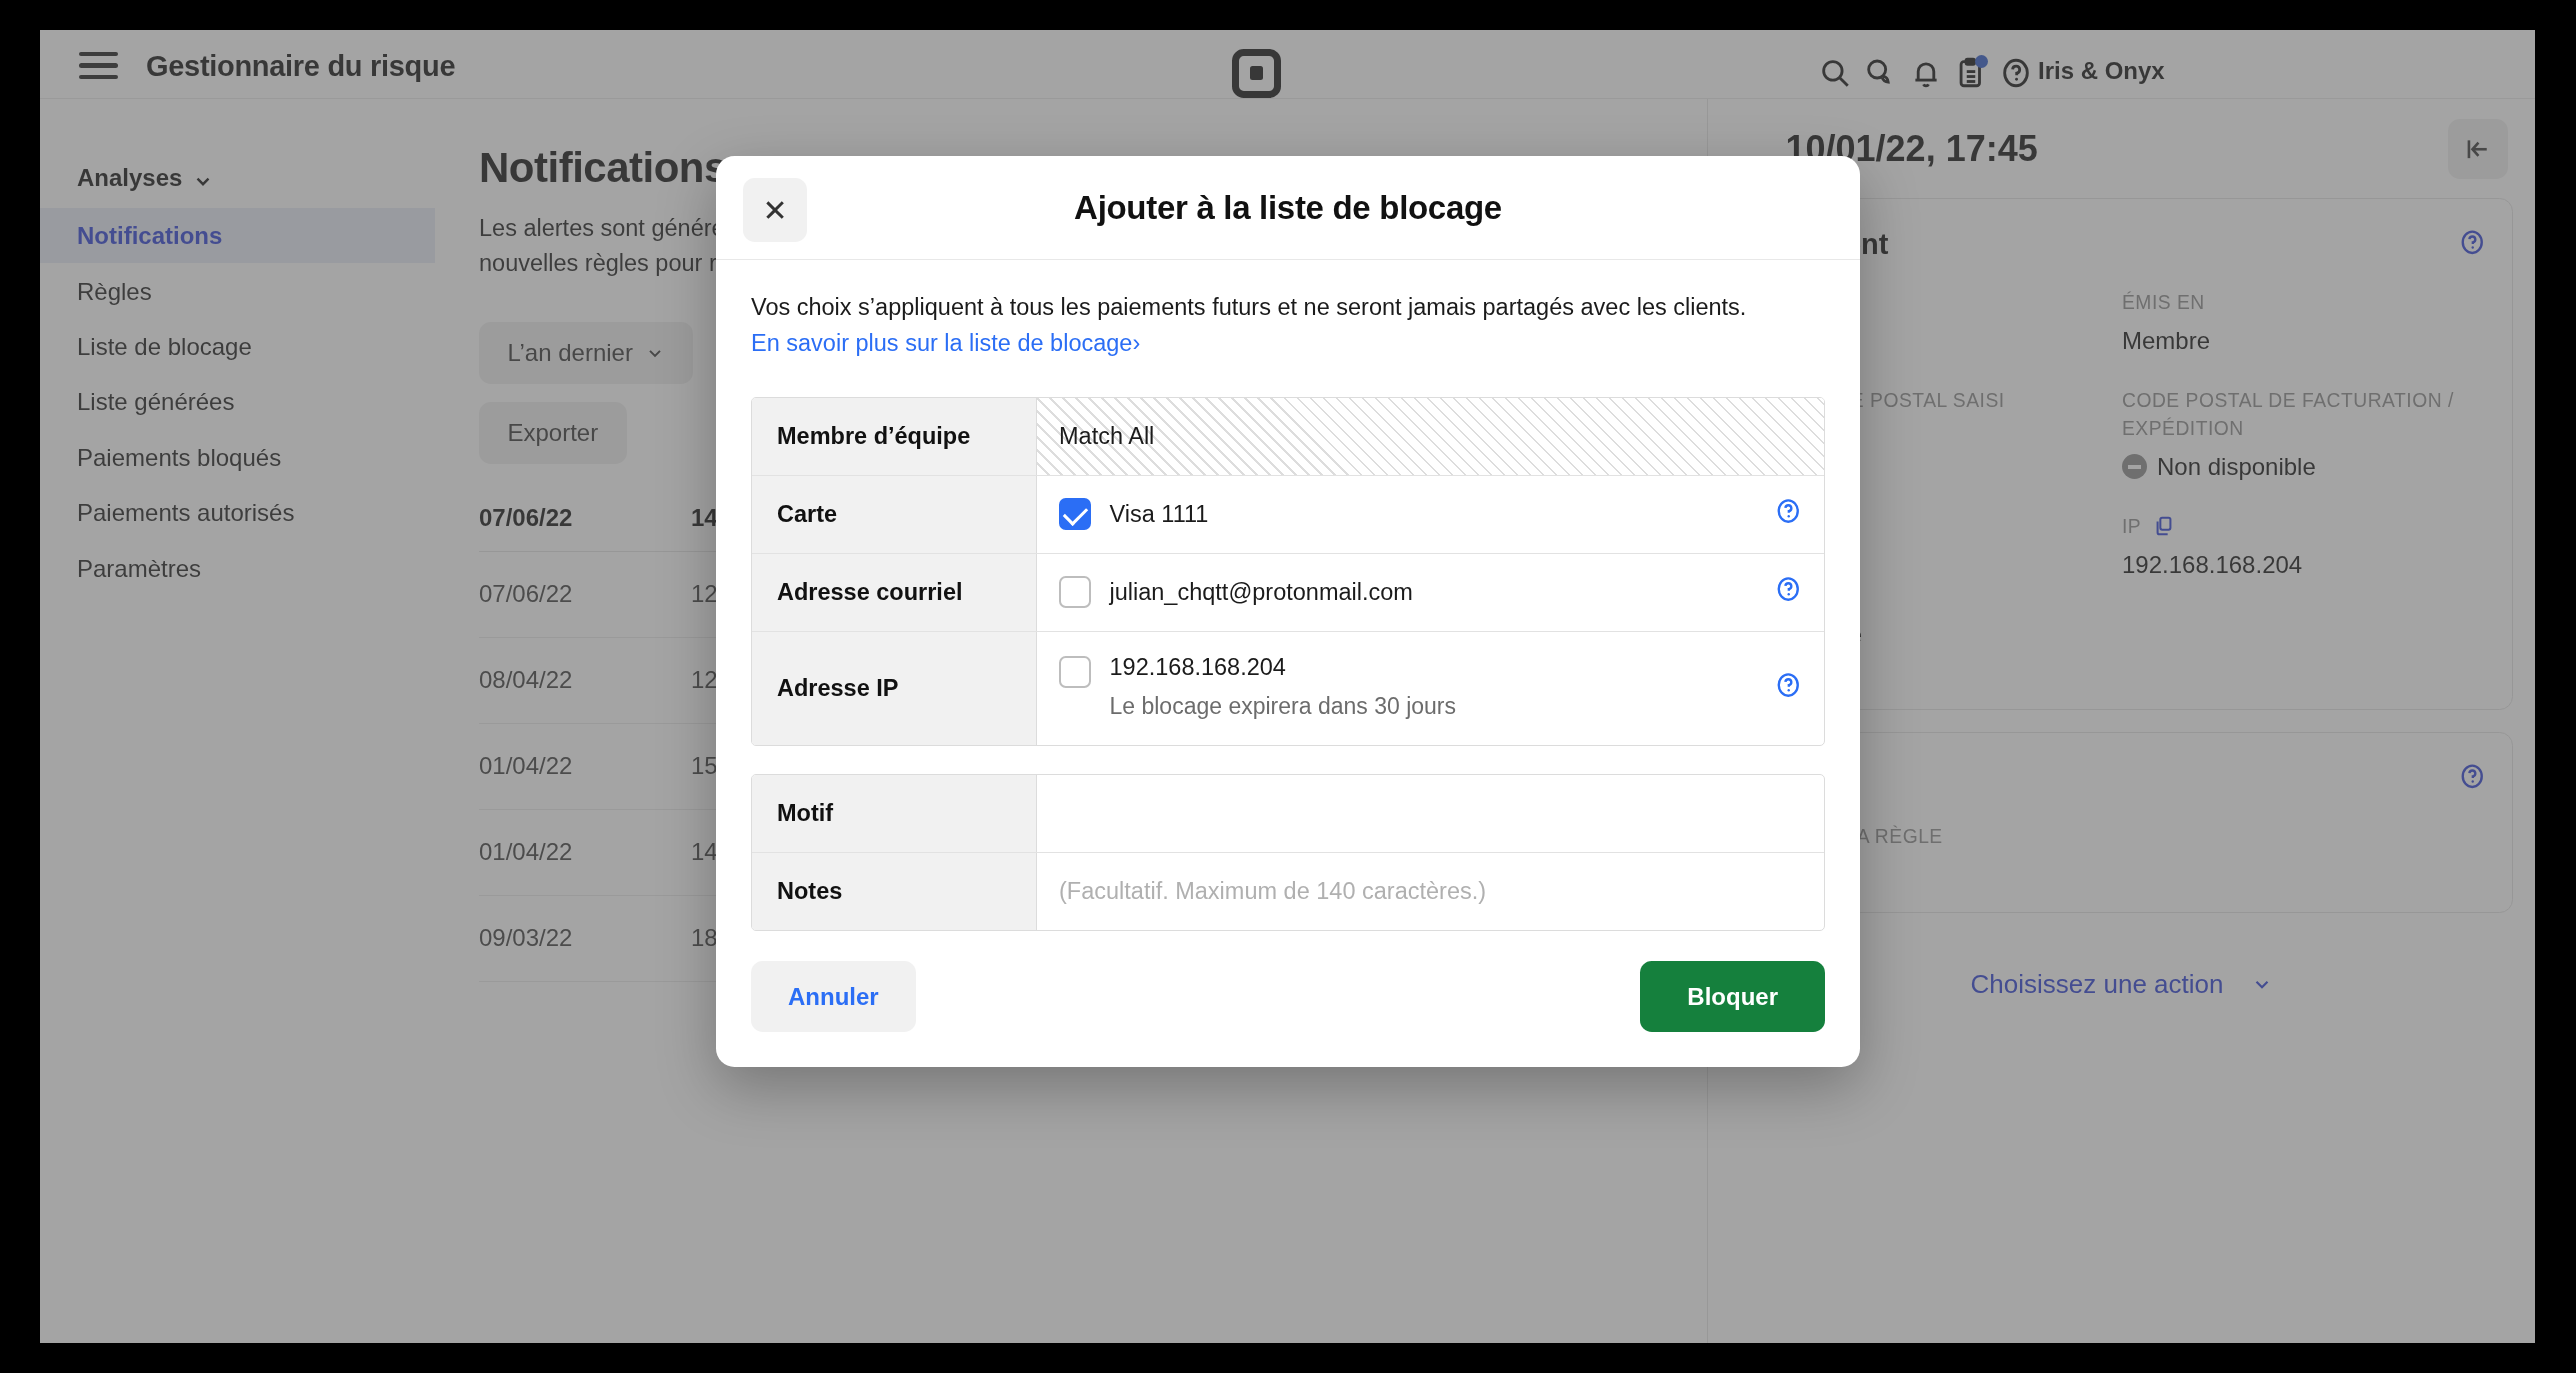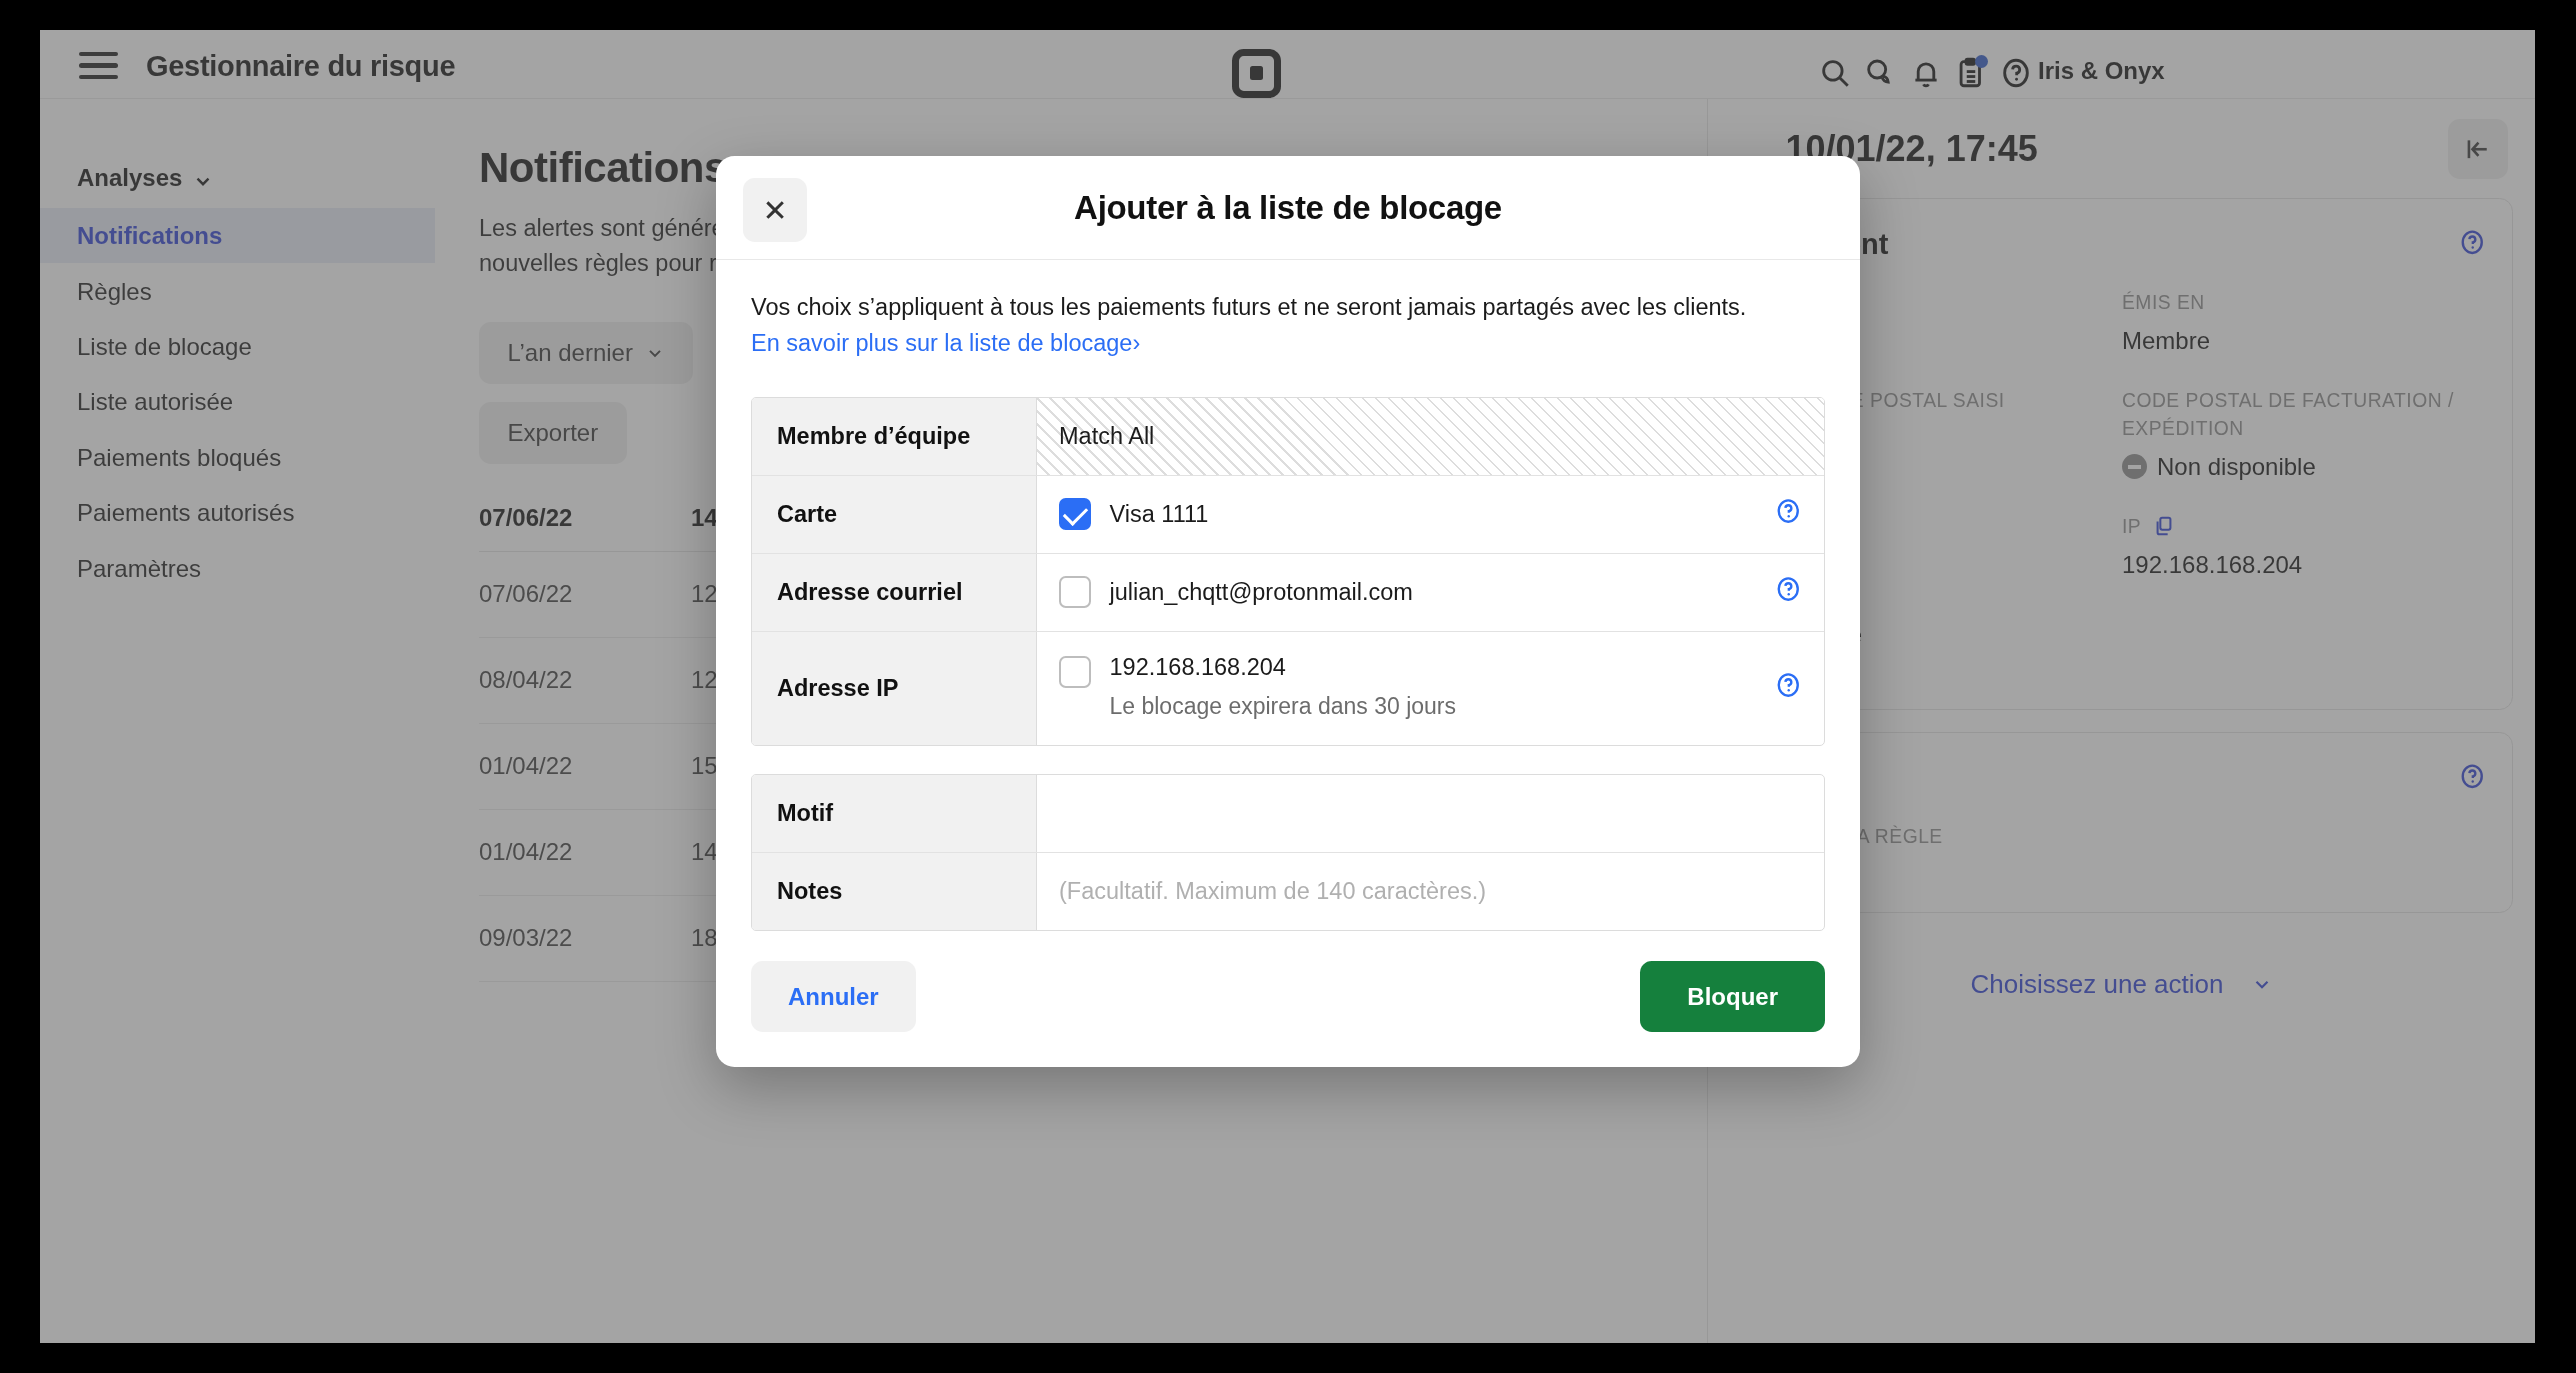--- a/index.html
+++ b/index.html
@@ -413,21 +413,21 @@
         <div class="sb-item active" style="top:109px">
           <span>Notifications</span>
         </div>
         <div class="sb-item" style="top:220px">
           <span>Liste de blocage</span>
         </div>
         <div class="sb-item" style="top:165px">
           <span>Règles</span>
         </div>
         <div class="sb-item" style="top:275px">
-          <span>Liste autorisée</span>
+          <span>Liste générées</span>
         </div>
         <div class="sb-item" style="top:331px">
           <span>Paiements bloqués</span>
         </div>
         <div class="sb-item" style="top:386px">
           <span>Paiements autorisés</span>
         </div>
         <div class="sb-item" style="top:442px">
           <span>Paramètres</span>
         </div>

